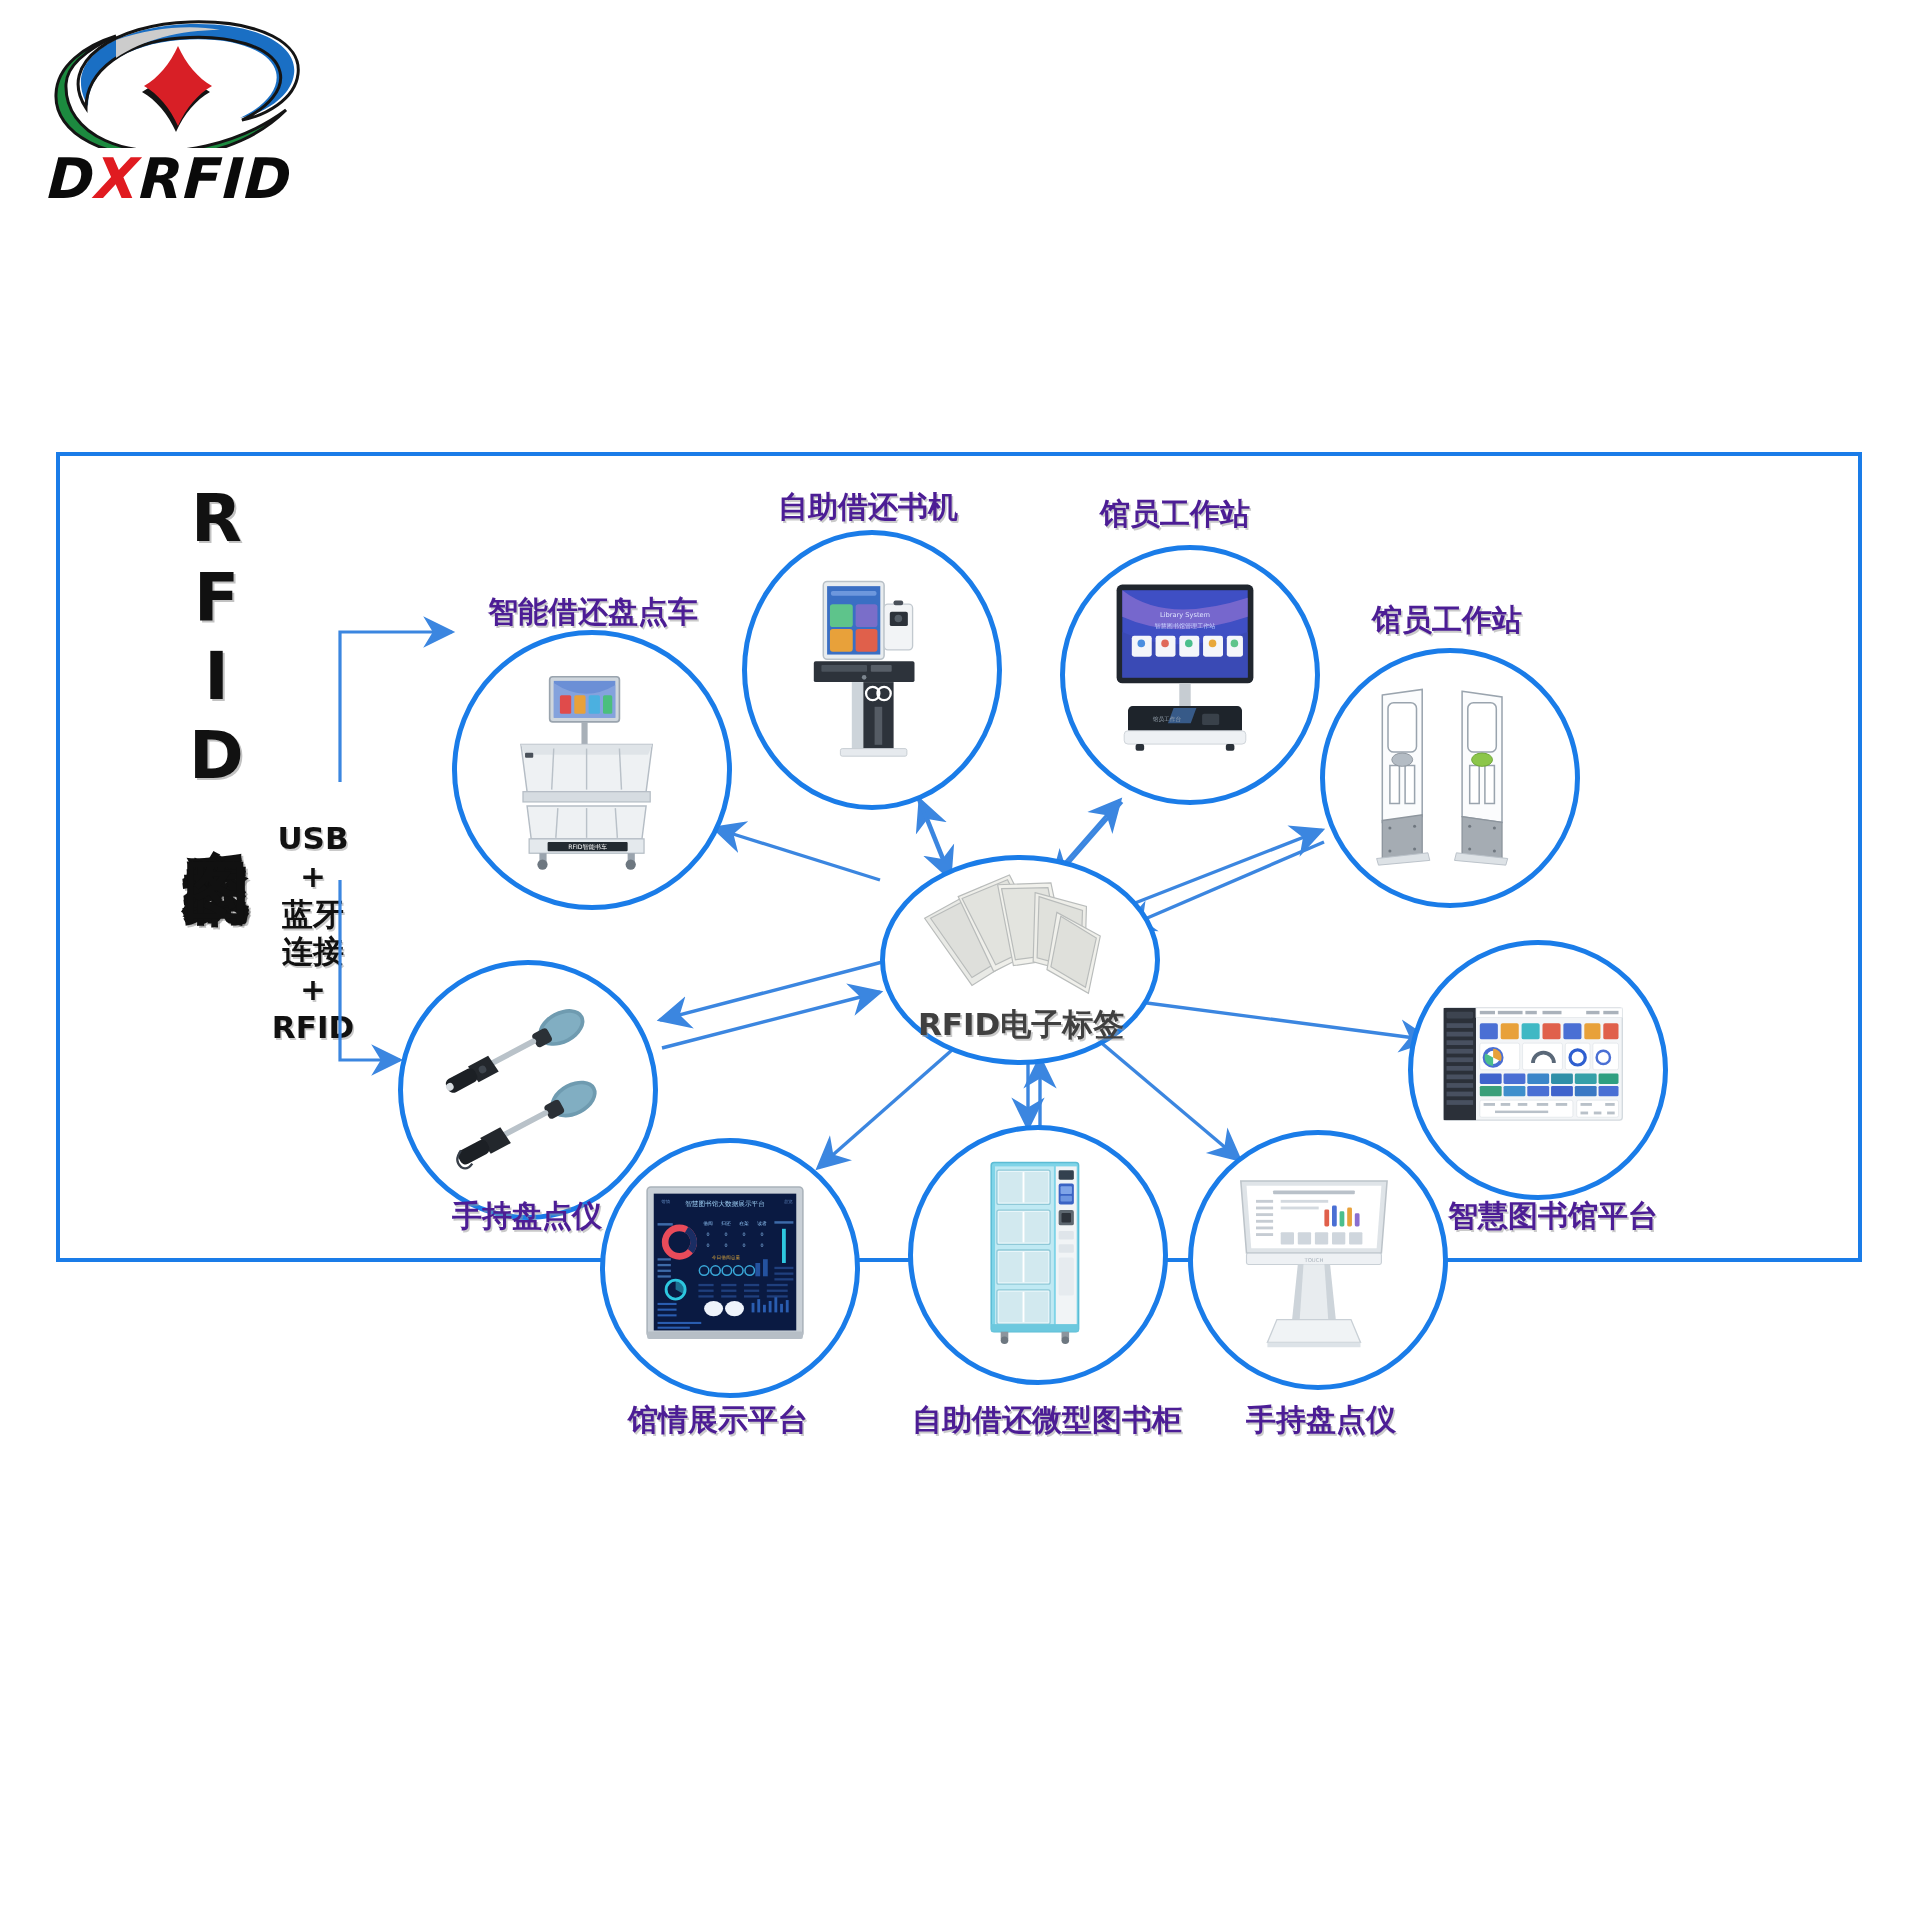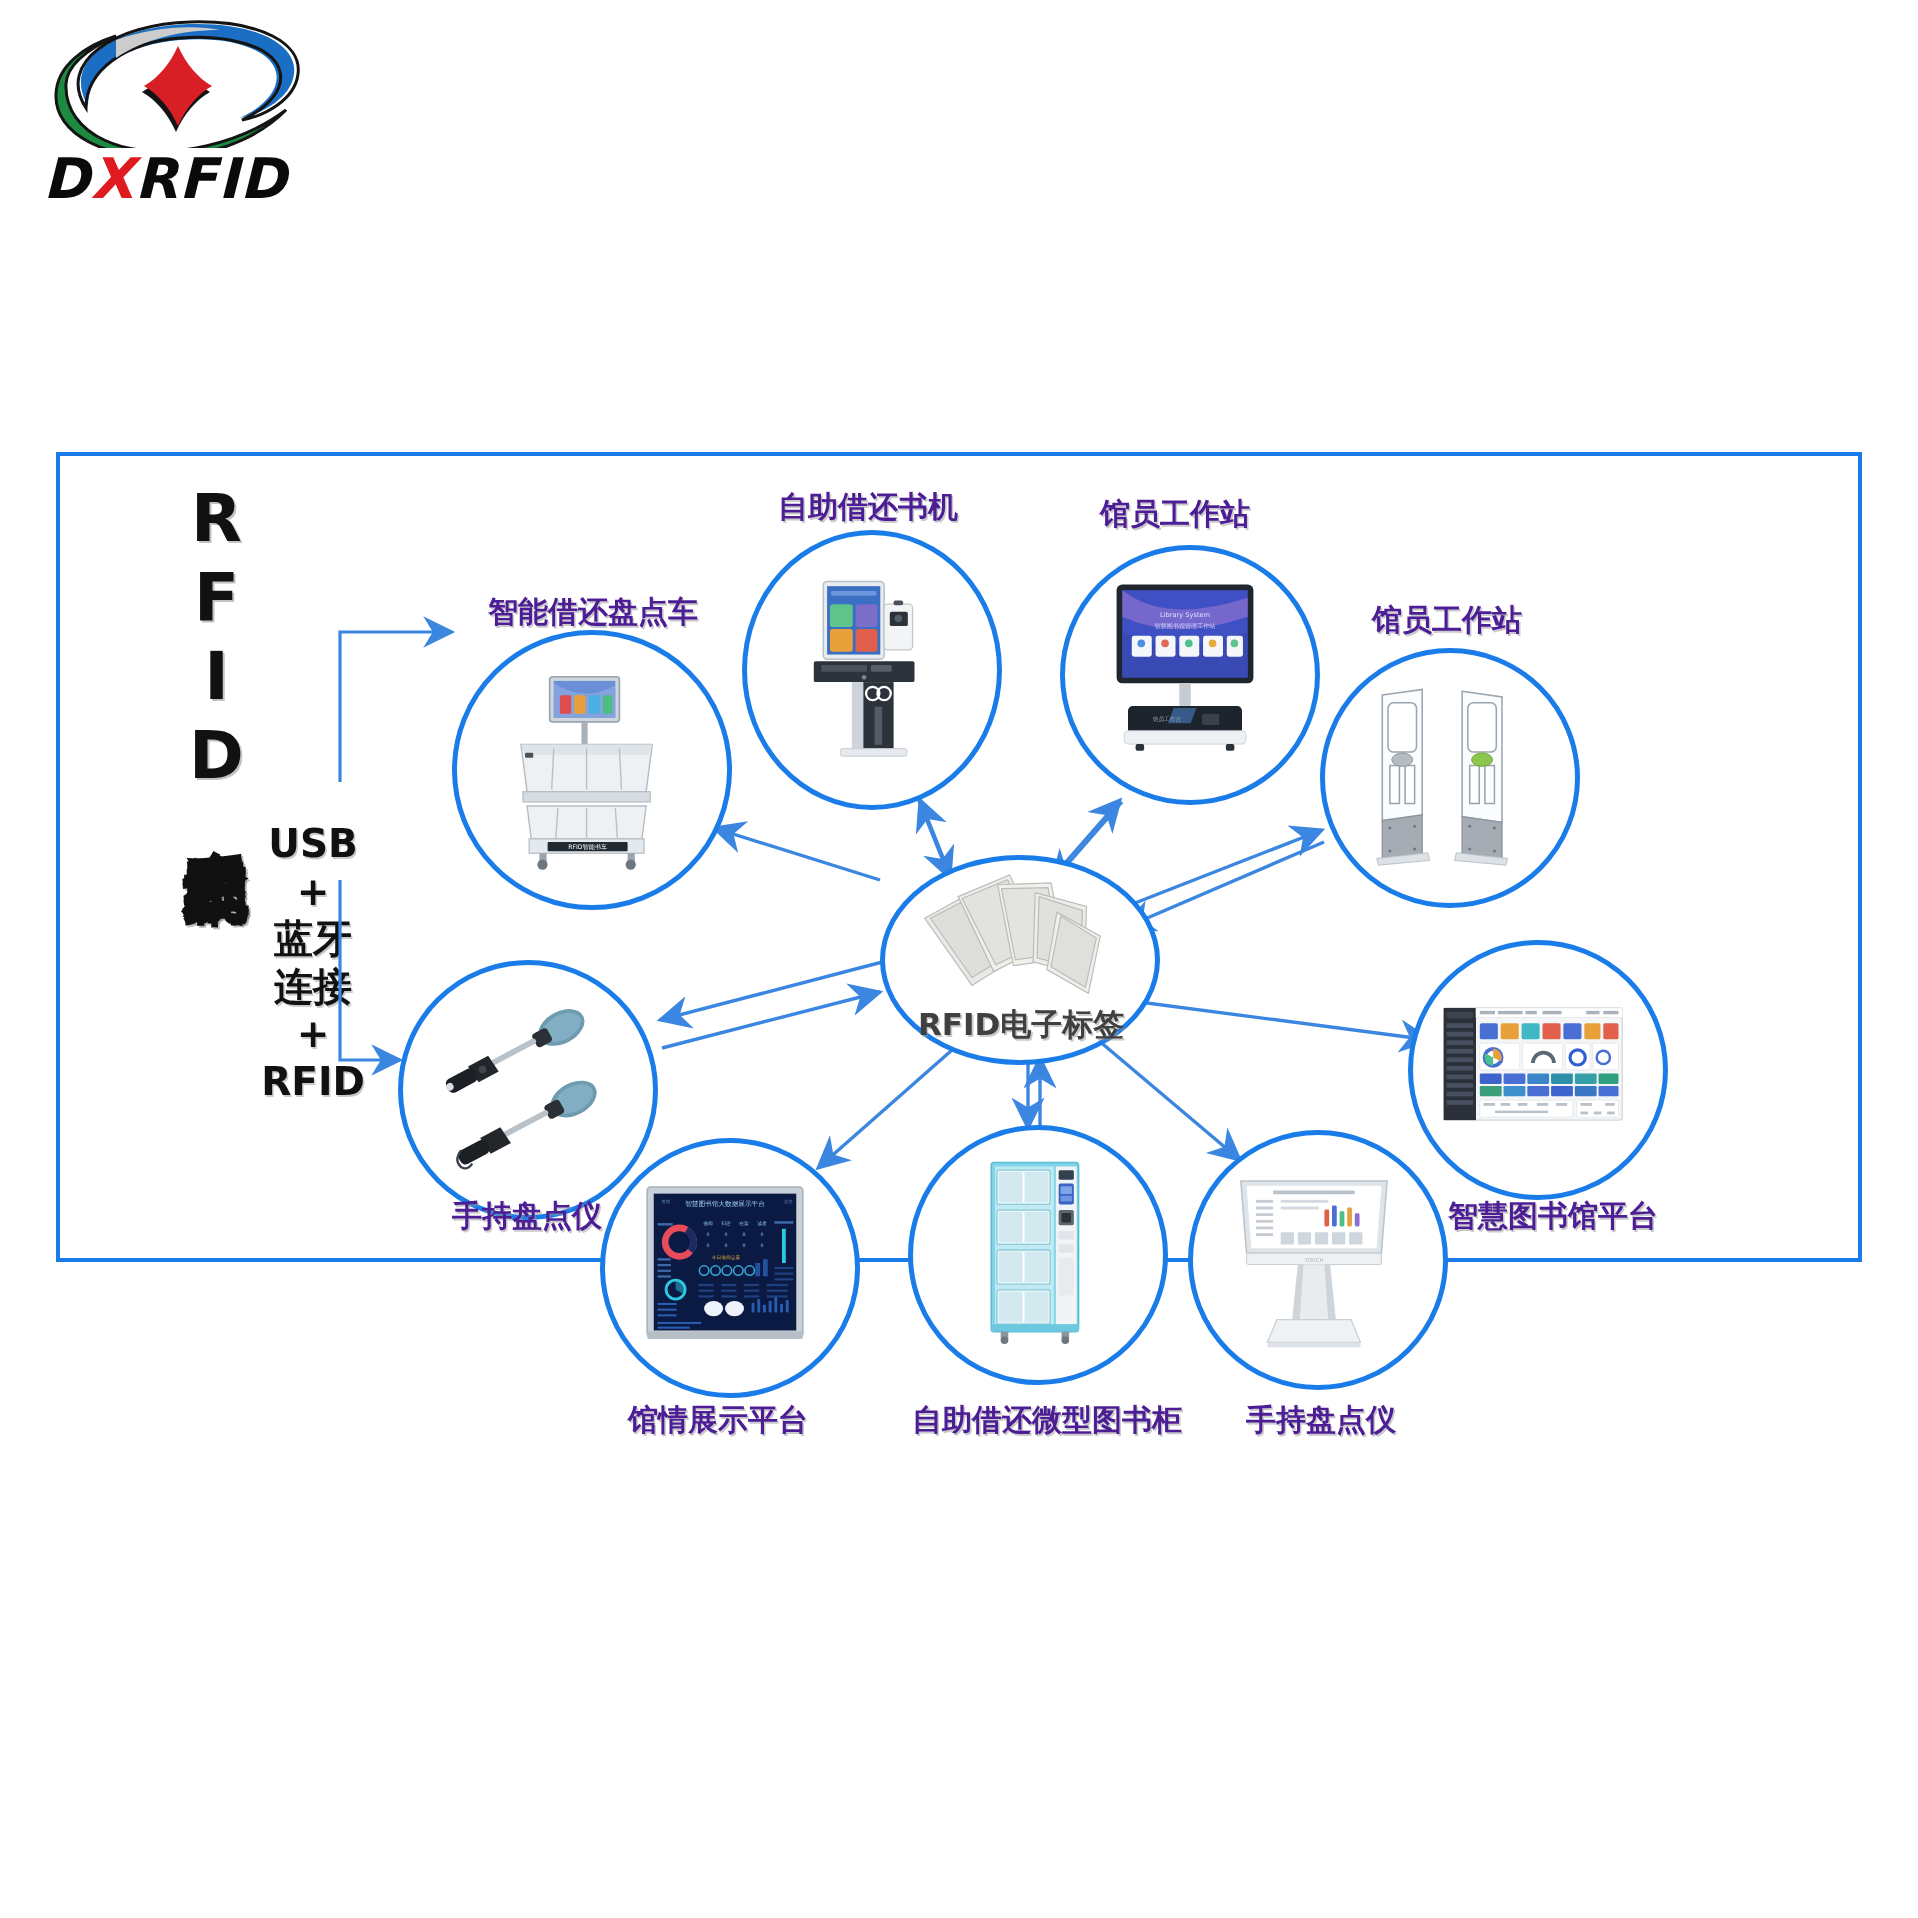--- a/index.html
+++ b/index.html
@@ -71,21 +71,21 @@
 
   
   #conn-label {
     position: absolute;
     left: 248px;
     top: 820px;
     width: 130px;
     text-align: center;
     font-family: "DejaVu Sans", sans-serif;
     font-weight: 800;
-    font-size: 39px;
+    font-size: 31px;
     line-height: 1.22;
     color: #111111;
     text-shadow: 1.5px 1.5px 0 rgba(150,150,150,0.5);
   }
 
   
   .node {
     position: absolute;
     box-sizing: border-box;
   }

